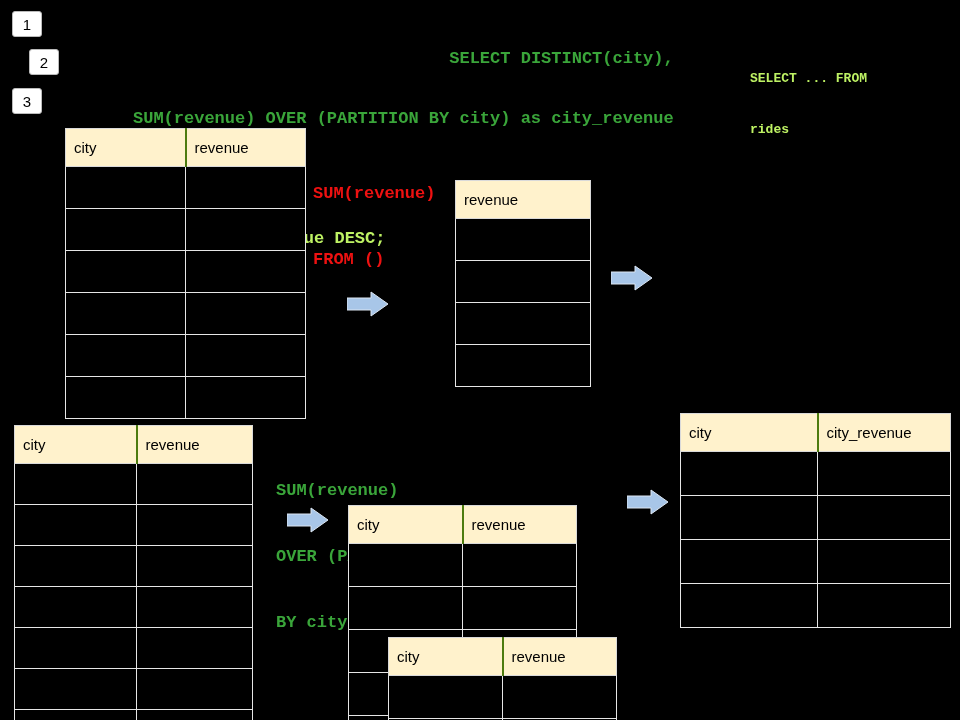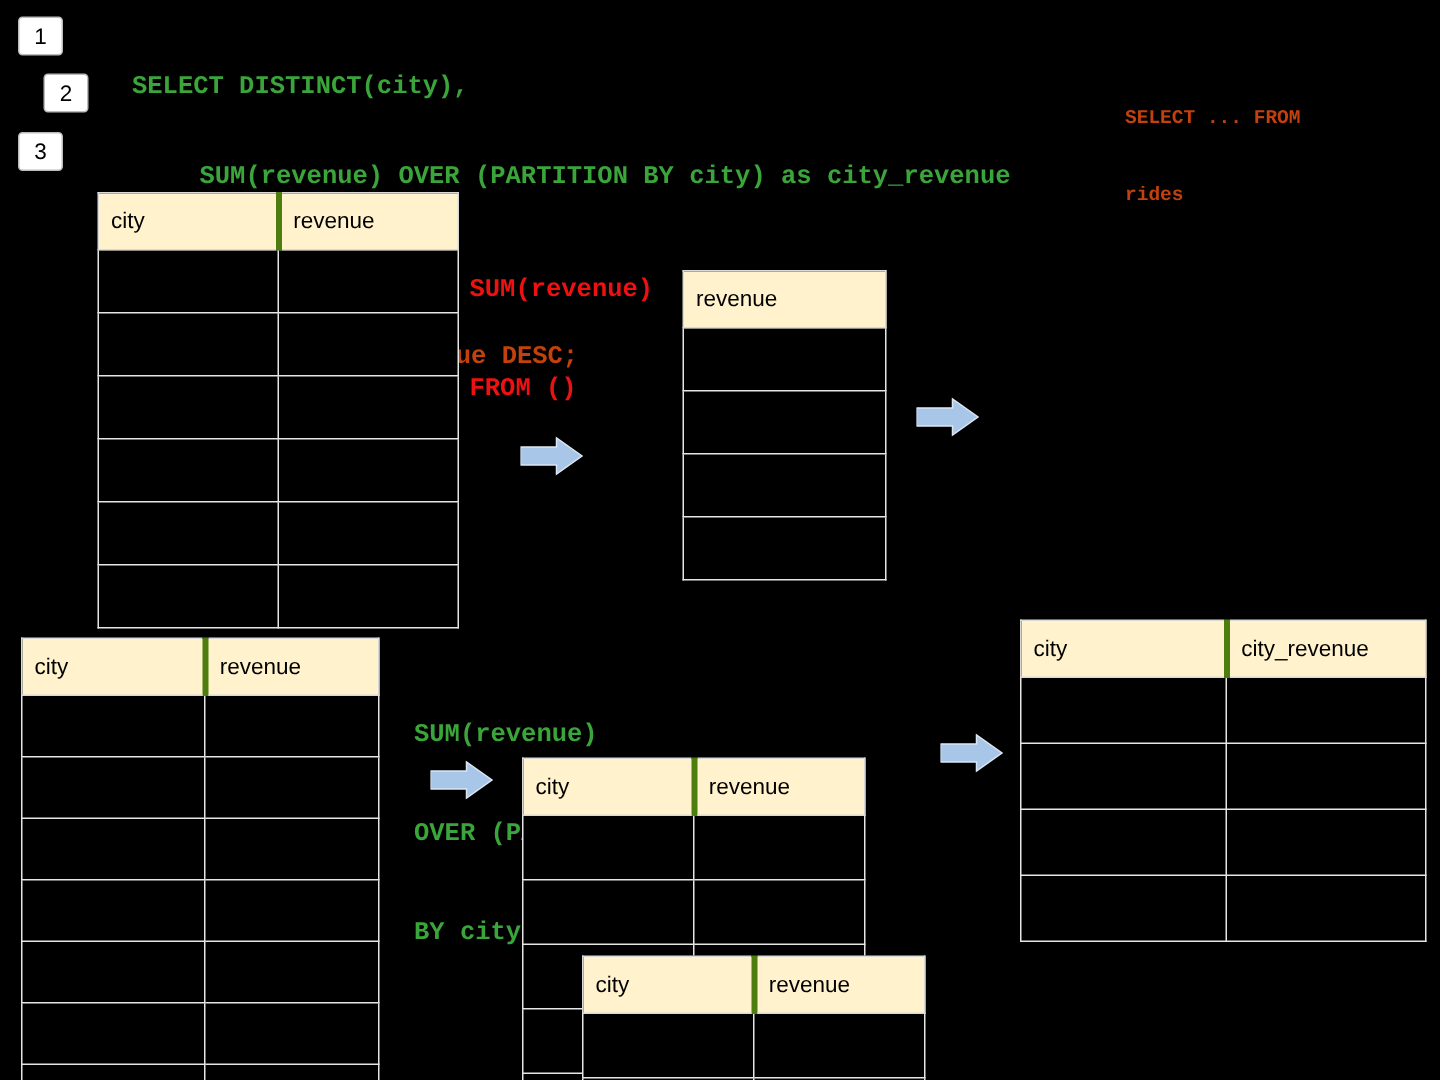--- a/index.html
+++ b/index.html
@@ -32,26 +32,26 @@
   
   .code {
     position: absolute;
     left: 88px; top: 10px;
     font-family: "Liberation Mono", monospace;
     font-weight: bold;
     font-size: 17px;
     white-space: pre;
   }
   .code-line { height: 22px; line-height: 22px; }
-  .ind0 { padding-left: 0; }
+  .ind0 { padding-left: 0; text-align: right; }
   .ind1 { padding-left: 22px; }
   .ind2 { padding-left: 45px; }
   .green { color: #3aa53a; }
   .red { color: #ee1111; }
-  .purple { color: #c2410c; }
+  .purple { color: #bef264; }
 
   .side-note {
     position: absolute;
     left: 750px; top: 36px;
     font-family: "Liberation Mono", monospace;
     font-weight: bold;
     font-size: 13px;
     line-height: 17px;
     white-space: pre;
   }
@@ -78,21 +78,21 @@
     background: #fff2cc;
     color: #000;
     font-family: "Liberation Sans", sans-serif;
     font-size: 15px;
     font-weight: 400;
     text-align: left;
     padding: 0 0 0 8px;
     height: 38px;
     border: 1px solid #d9d9d9;
   }
-  table.tbl th:not(:last-child) { border-right: 4px solid #4d7c0f; }
+  table.tbl th:not(:last-child) { border-right: 2px solid #4d7c0f; }
   table.tbl td {
     background: #000;
     border: 1px solid #e6e6e6;
     padding: 0;
   }
   .rh41 td { height: 41px; }
   .rh42 td { height: 42px; }
   .rh43 td { height: 43px; }
   .rh44 td { height: 44px; }
 

